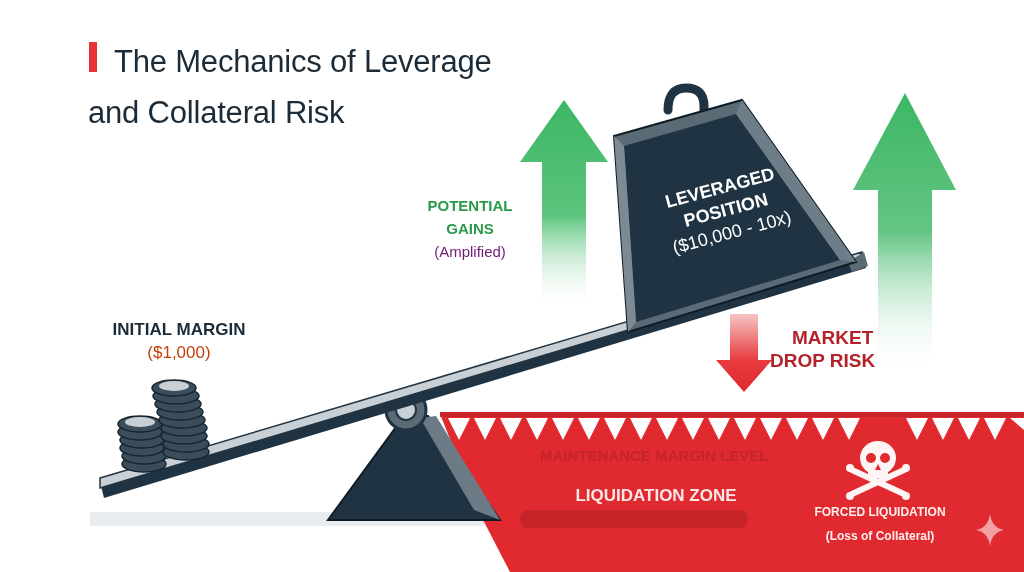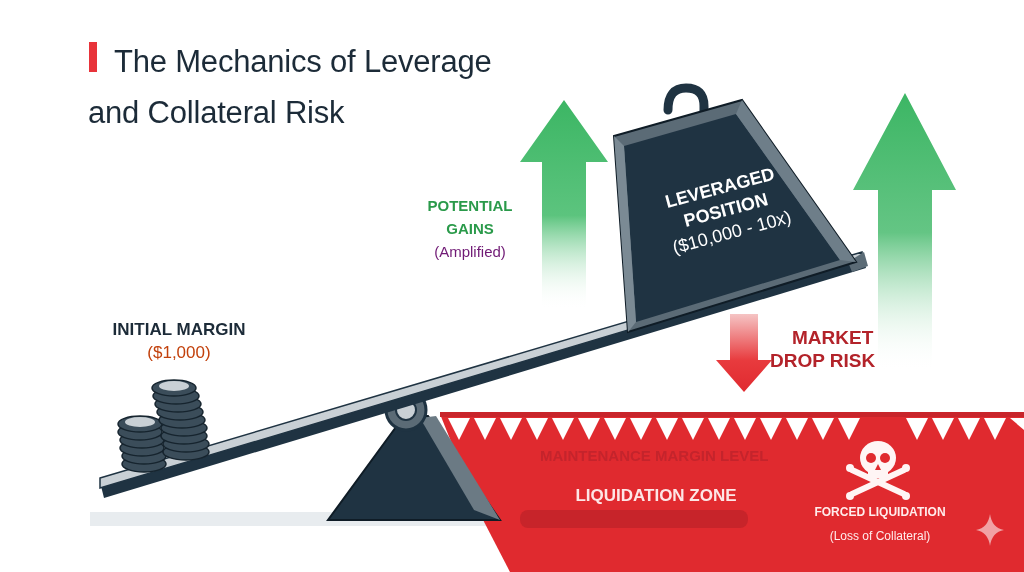--- a/index.html
+++ b/index.html
@@ -11,21 +11,21 @@
   .t1{padding-left:26px;display:block;}
   .lbl{text-align:center;font-weight:700;line-height:23px;}
   .gains{left:400px;top:194px;width:140px;color:#2a9a4a;font-size:15px;}
   .gains .sub{font-weight:400;color:#701a75;}
   .init{left:84px;top:318px;width:190px;color:#1c2b38;font-size:17px;}
   .init .sub{font-weight:400;color:#c2410c;}
   .market{left:770px;top:326px;width:120px;color:#b3232a;font-size:19px;text-align:left;}
   .maint{left:540px;top:396px;width:260px;color:#c4242c;font-size:15px;text-align:left;margin-top:48px;}
   .lzone{left:556px;top:484px;width:200px;color:#fde6e6;font-size:17px;}
   .forced{left:760px;top:500px;width:240px;color:#ffecec;font-size:12px;line-height:24px;}
-  .forced .sub{font-weight:400;}
+  .forced .sub{font-weight:700;}
   .weight-text{left:636px;top:176px;width:180px;color:#ffffff;font-size:18px;font-weight:700;text-align:center;line-height:23px;transform:rotate(-15deg);transform-origin:center;}
   .weight-text .sub{font-weight:400;}
 </style>
 </head>
 <body>
 
 <svg class="scene" width="1024" height="572" viewBox="0 0 1024 572">
   <defs>
     <linearGradient id="gfade" x1="0" y1="0" x2="0" y2="1">
       <stop offset="0" stop-color="#3cb664"></stop>

